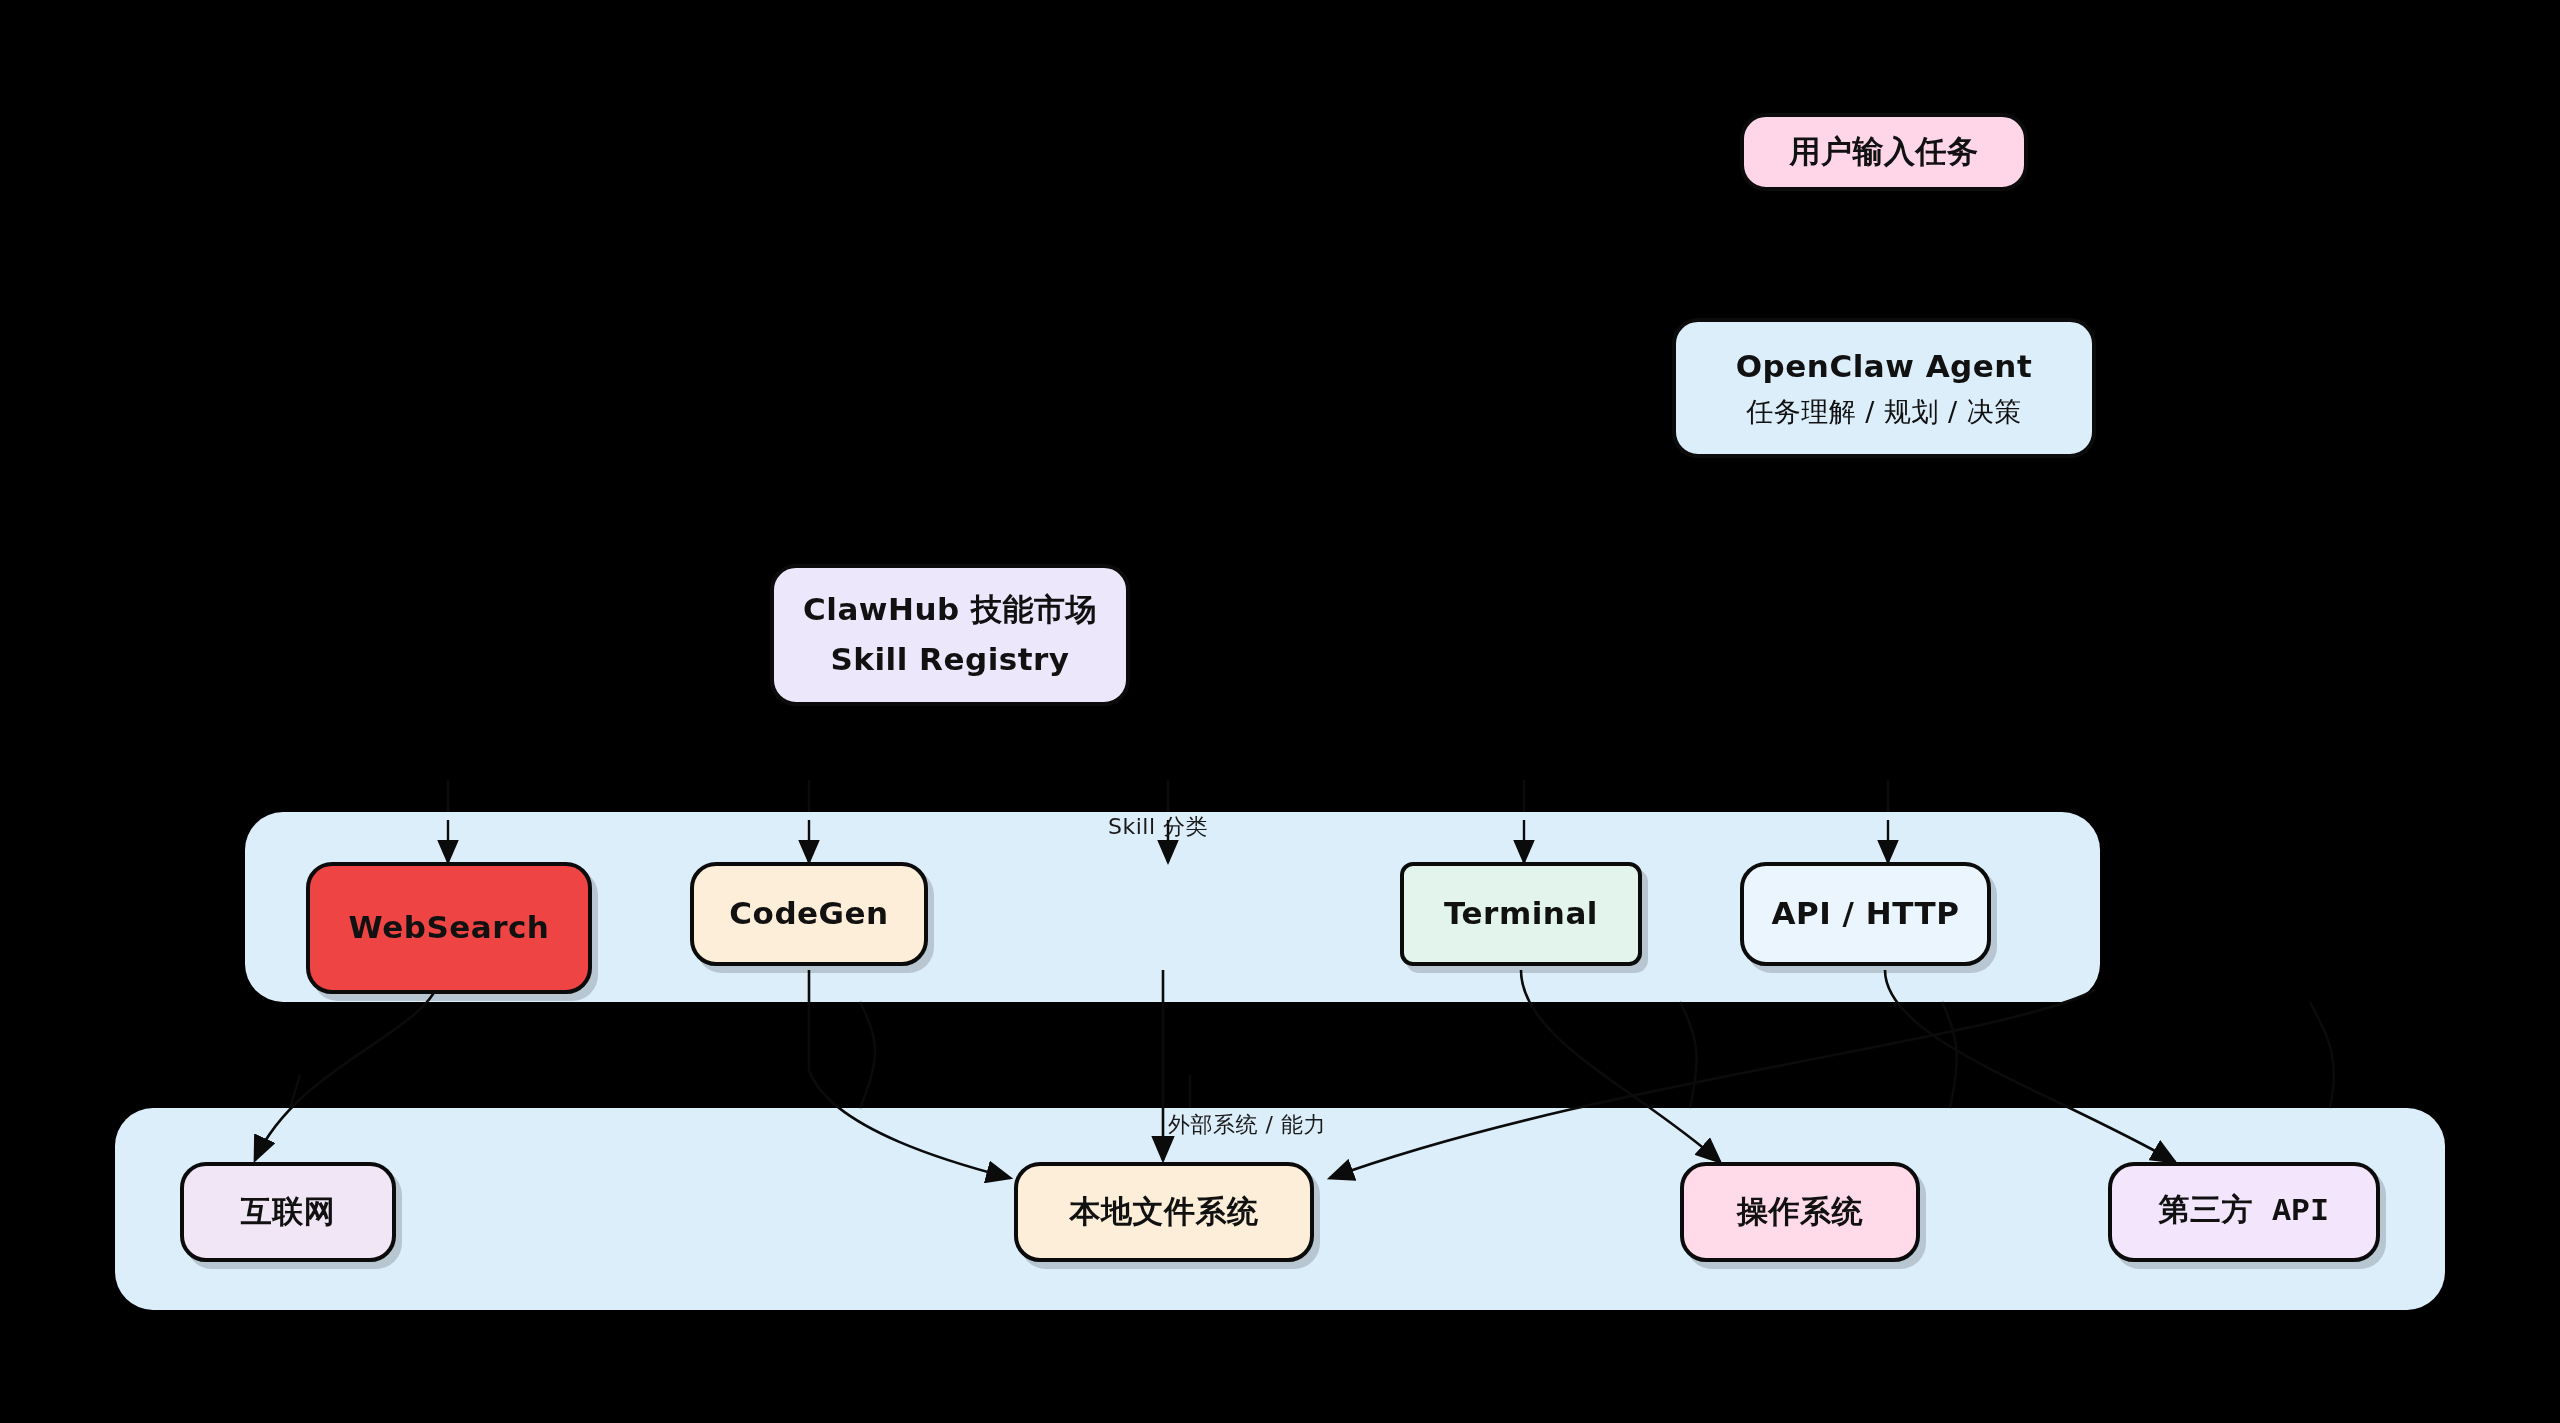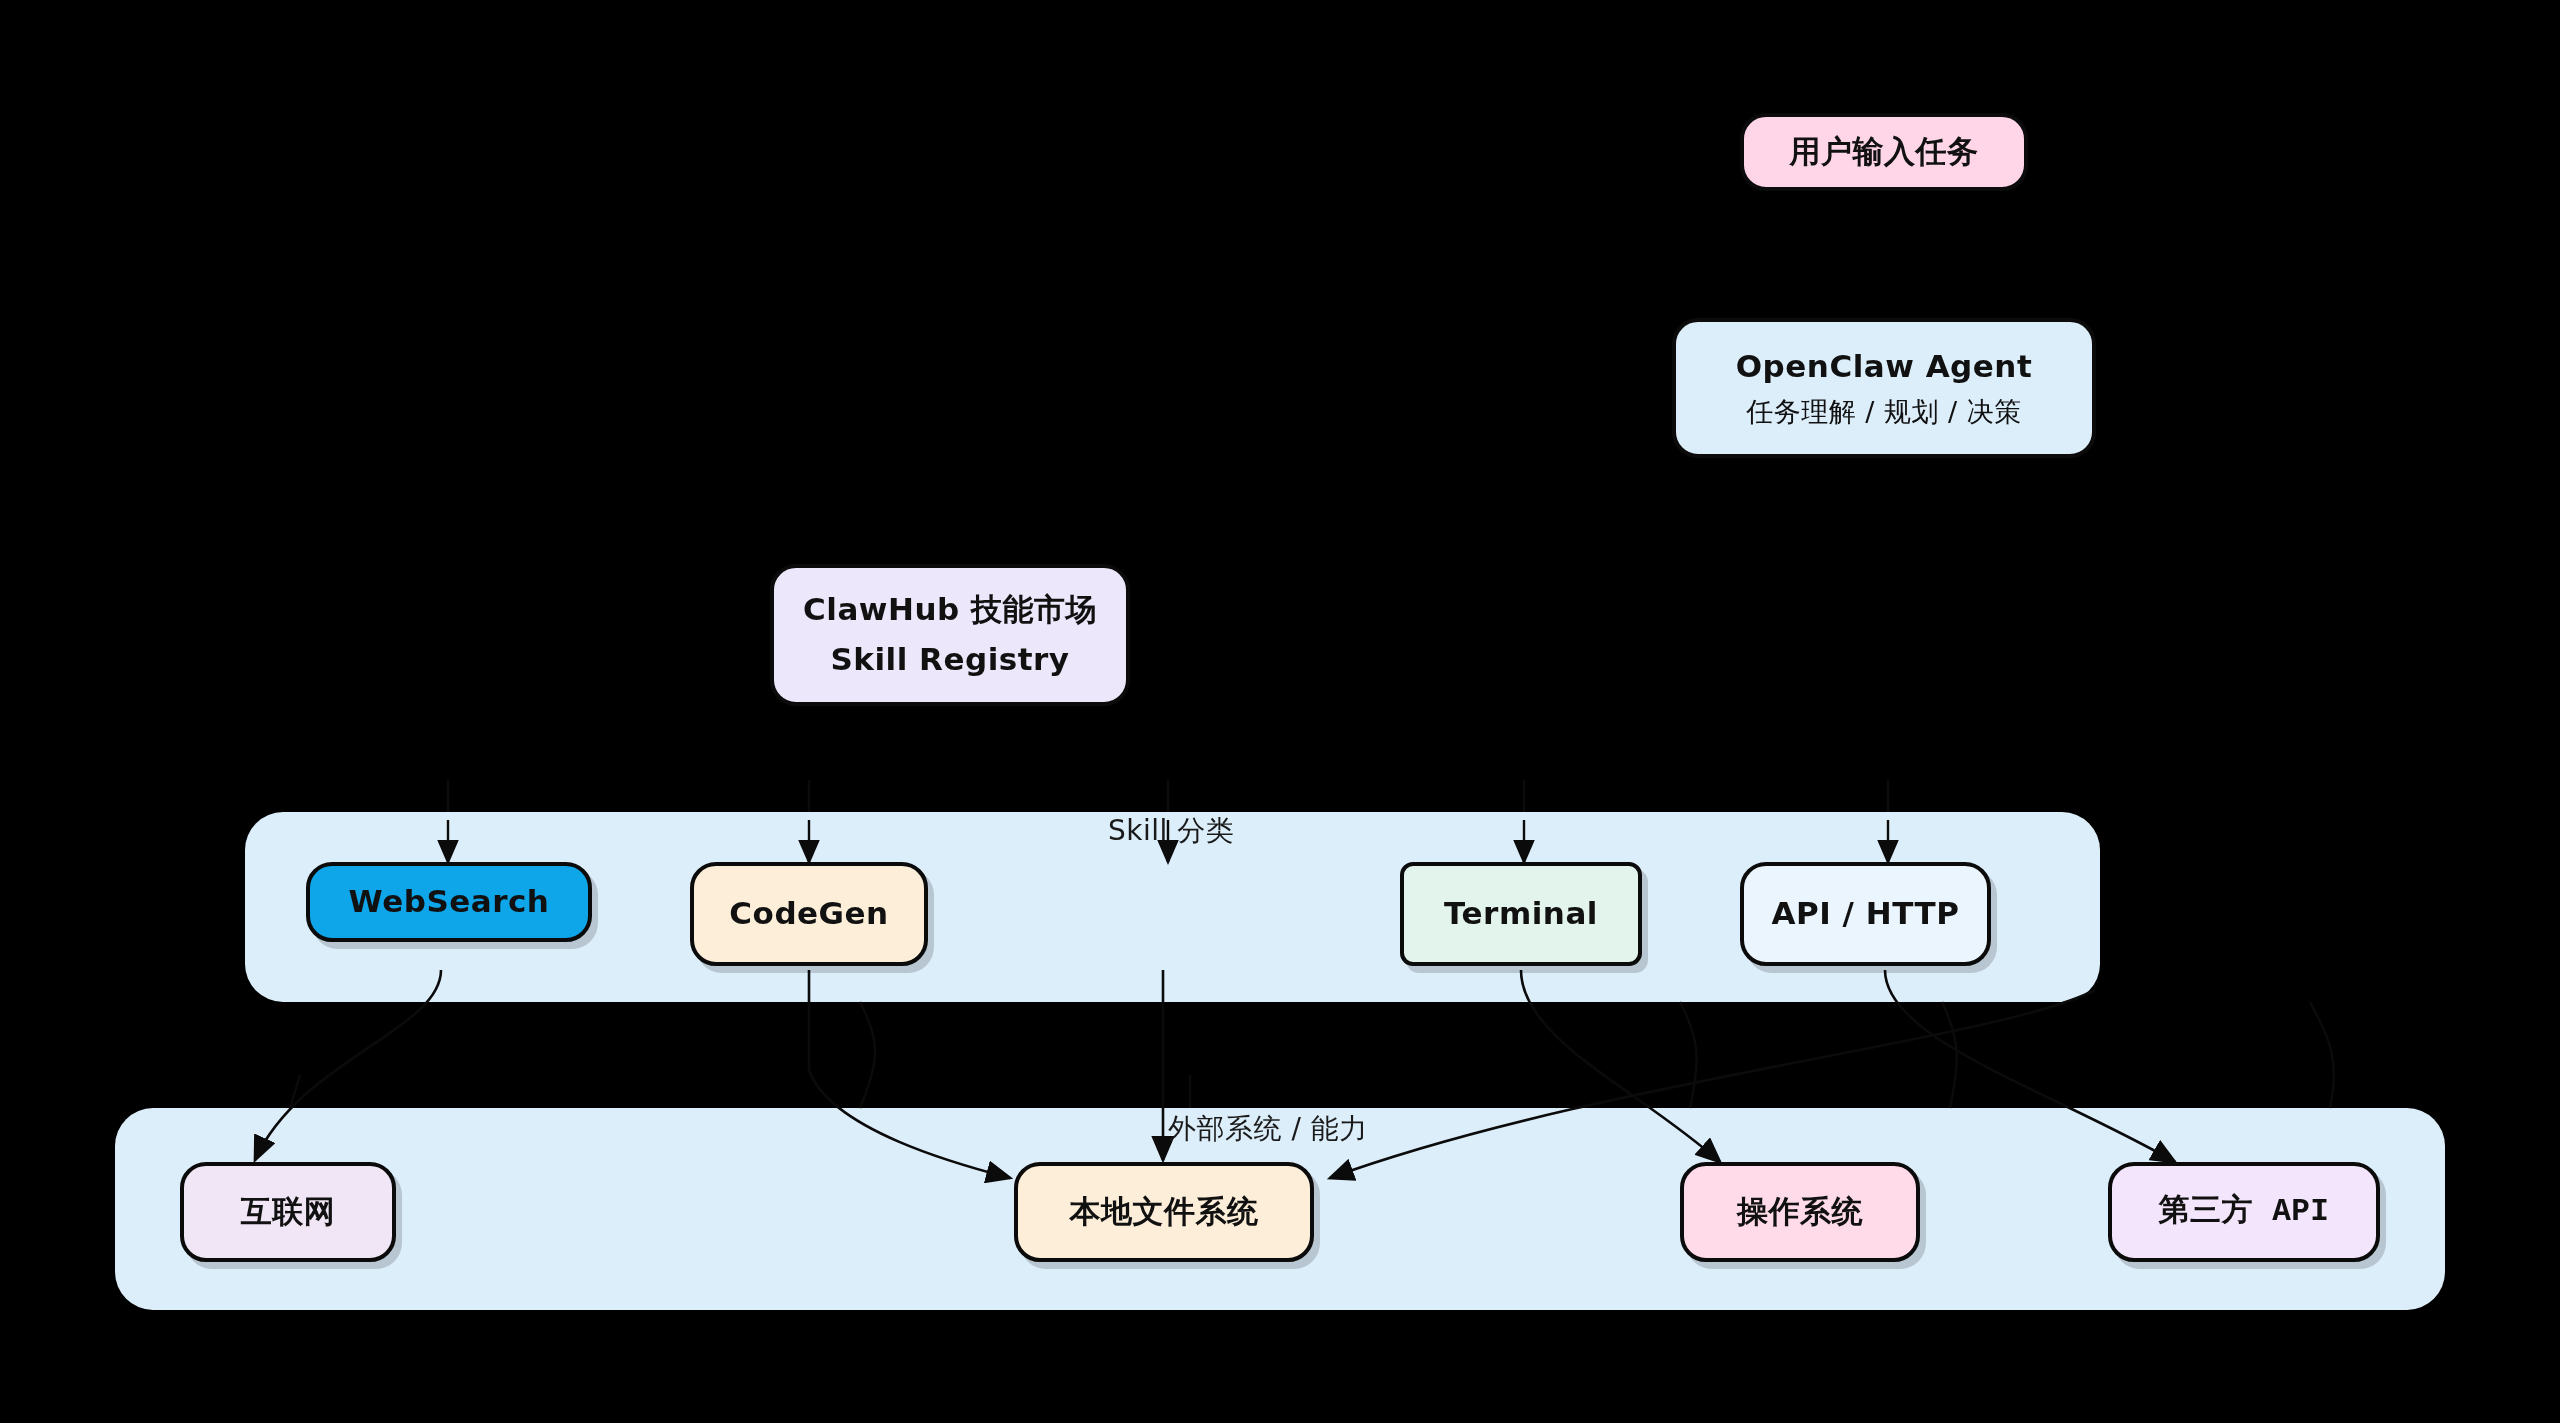--- a/index.html
+++ b/index.html
@@ -20,21 +20,21 @@
         white-space:nowrap;}
   .node .l1{font-size:31px;font-weight:700;letter-spacing:.5px;}
   .node .l2{font-size:27px;font-weight:500;letter-spacing:.5px;margin-top:8px;}
   .node.single .l1{font-size:31px;font-weight:700;}
 
   
   .group{position:absolute;box-sizing:border-box;
          border-radius:38px;border:1px solid rgba(0,0,0,0);}
 
   
-  .edge-label{position:absolute;font-size:28px;color:#1a1a1a;
+  .edge-label{position:absolute;font-size:22px;color:#1a1a1a;
               background:transparent;letter-spacing:.5px;white-space:nowrap;}
 </style>
 </head>
 <body>
 
 <div id="stage">
 
   <div class="group" id="skills-group" style="left:245px;top:812px;width:1855px;height:190px;background:#ddeefb;"></div>
 
   <div class="group" id="externals-group" style="left:115px;top:1108px;width:2330px;height:202px;background:#ddeefb;"></div>
@@ -93,21 +93,21 @@
   <div class="node" style="left:770px;top:564px;width:360px;height:142px;background:#ece7fa;">
     <span class="l1">ClawHub 技能市场</span>
     <span class="l1" style="margin-top:10px;">Skill Registry</span>
   </div>
 
   <div class="node" style="left:1672px;top:318px;width:424px;height:140px;background:#ddeefb;">
     <span class="l1">OpenClaw Agent</span>
     <span class="l2">任务理解 / 规划 / 决策</span>
   </div>
 
-  <div class="node single" style="left:306px;top:862px;width:286px;height:80px;background:#0ea5e9;">
+  <div class="node single" style="left:306px;top:862px;width:286px;height:132px;background:#ef4444;">
     <span class="l1">WebSearch</span>
   </div>
 
   <div class="node single" style="left:690px;top:862px;width:238px;height:104px;background:#fdeed9;">
     <span class="l1">CodeGen</span>
   </div>
 
 
   <div class="node single" style="left:1400px;top:862px;width:242px;height:104px;background:#e2f4ec;border-radius:13px;">
     <span class="l1">Terminal</span>

